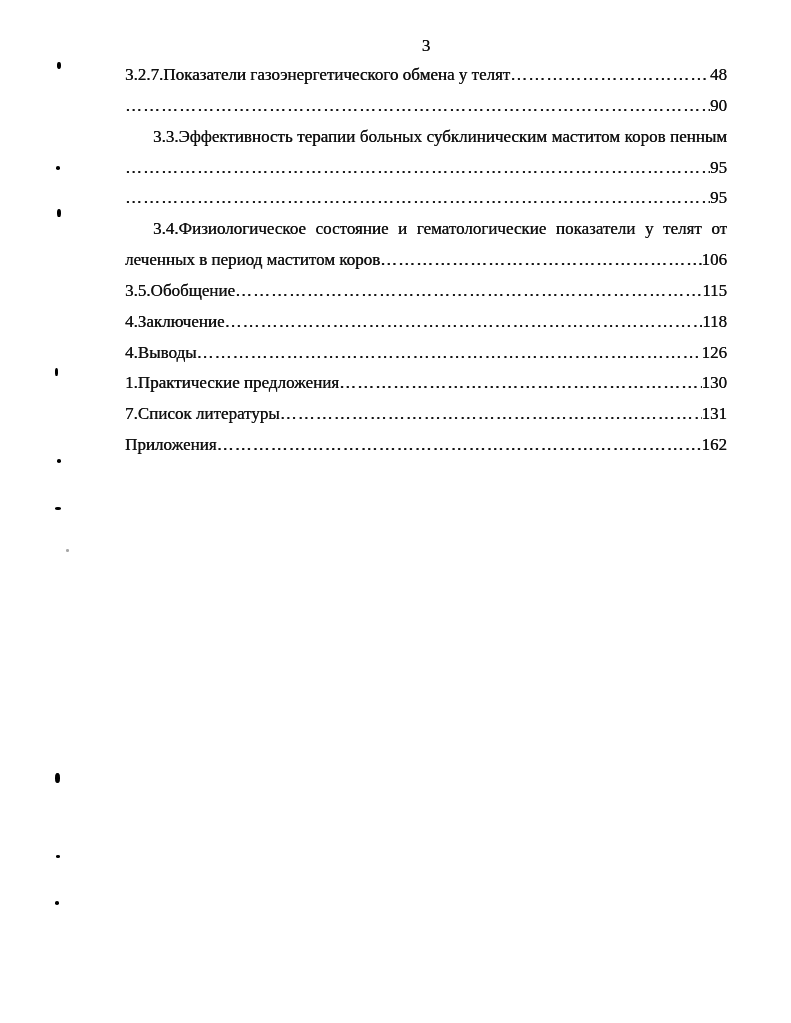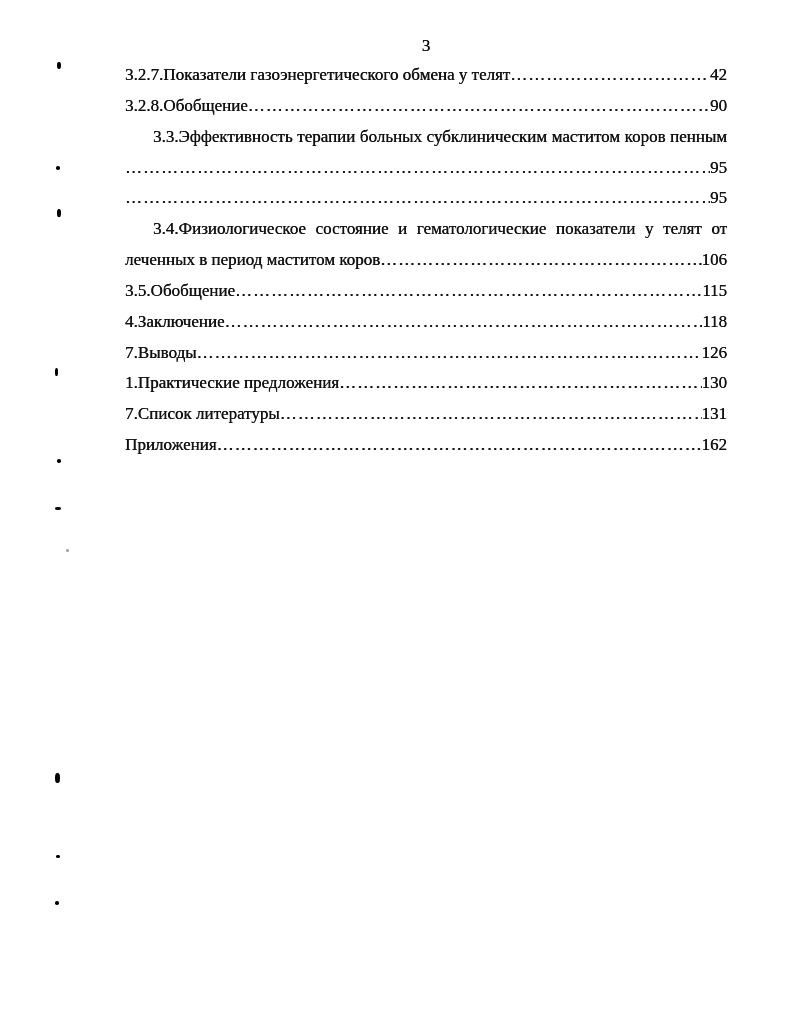--- a/index.html
+++ b/index.html
@@ -69,24 +69,23 @@
 </style>
 </head>
 <body>
 
 <div class="page">
   <div class="page-number">3</div>
   <div class="toc" id="toc">
       <div class="toc-row leader">
     <span class="toc-text">3.2.7.Показатели газоэнергетического обмена у телят</span>
     <span class="toc-leader">………………………………………………………………………………………………………………………………………………………………</span>
-    <span class="toc-page">42</span>
+    <span class="toc-page">48</span>
   </div>
       <div class="toc-row leader">
-    <span class="toc-text">3.2.8.Обобщение</span>
     <span class="toc-leader">………………………………………………………………………………………………………………………………………………………………</span>
     <span class="toc-page">90</span>
   </div>
       <div class="toc-row wrap">
     <span class="toc-text">3.3.Эффективность терапии больных субклиническим маститом коров пенным</span>
 
     <span class="toc-page"></span>
   </div>
       <div class="toc-row leader">
     <span class="toc-leader">………………………………………………………………………………………………………………………………………………………………</span>
@@ -110,21 +109,21 @@
     <span class="toc-text">3.5.Обобщение</span>
     <span class="toc-leader">………………………………………………………………………………………………………………………………………………………………</span>
     <span class="toc-page">115</span>
   </div>
       <div class="toc-row leader">
     <span class="toc-text">4.Заключение</span>
     <span class="toc-leader">………………………………………………………………………………………………………………………………………………………………</span>
     <span class="toc-page">118</span>
   </div>
       <div class="toc-row leader">
-    <span class="toc-text">7.Выводы</span>
+    <span class="toc-text">4.Выводы</span>
     <span class="toc-leader">………………………………………………………………………………………………………………………………………………………………</span>
     <span class="toc-page">126</span>
   </div>
       <div class="toc-row leader">
     <span class="toc-text">1.Практические предложения</span>
     <span class="toc-leader">………………………………………………………………………………………………………………………………………………………………</span>
     <span class="toc-page">130</span>
   </div>
       <div class="toc-row leader">
     <span class="toc-text">7.Список литературы</span>

